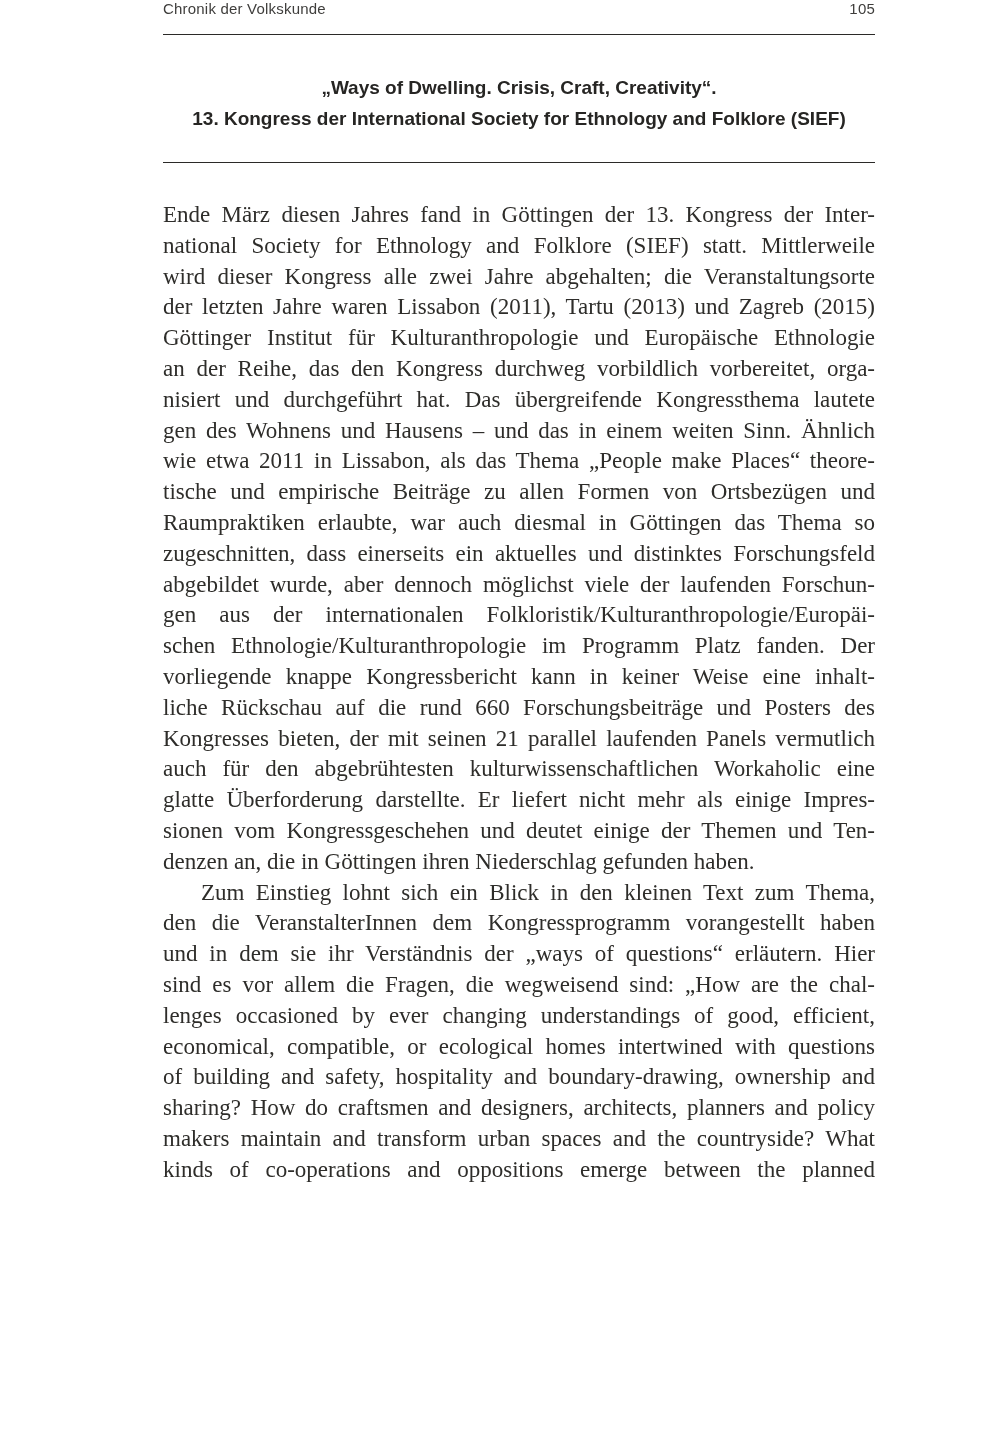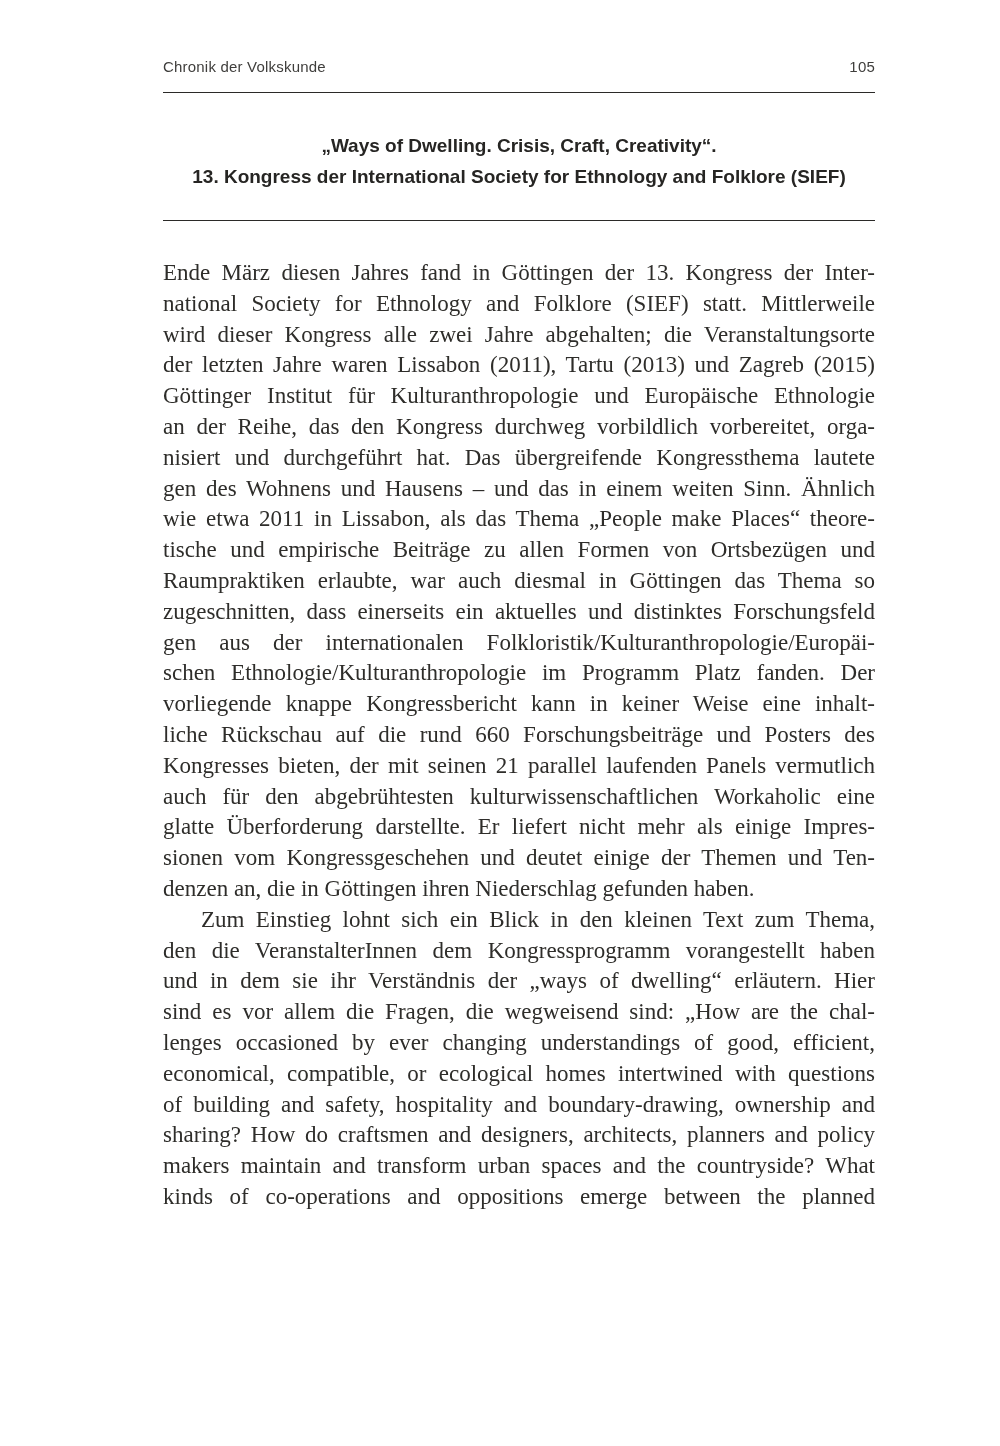--- a/index.html
+++ b/index.html
@@ -19,21 +19,20 @@
   .content {
     position: absolute;
     left: 163px;
     width: 712px;
     top: 0;
   }
   .running-header {
     display: flex;
     justify-content: space-between;
     align-items: baseline;
-    margin-top: 58px;
     font-size: 15px;
     color: #3f3e3c;
     letter-spacing: 0.2px;
   }
   .rule {
     border: none;
     border-top: 1.6px solid #2b2a28;
     margin: 0;
   }
   .rule-1 { margin-top: 17px; }
@@ -94,34 +93,35 @@
           <div class="line">wird dieser Kongress alle zwei Jahre abgehalten; die Veranstaltungsorte</div>
           <div class="line">der letzten Jahre waren Lissabon (2011), Tartu (2013) und Zagreb (2015)</div>
           <div class="line">Göttinger Institut für Kulturanthropologie und Europäische Ethnologie</div>
           <div class="line">an der Reihe, das den Kongress durchweg vorbildlich vorbereitet, orga-</div>
           <div class="line">nisiert und durchgeführt hat. Das übergreifende Kongressthema lautete</div>
           <div class="line">gen des Wohnens und Hausens – und das in einem weiten Sinn. Ähnlich</div>
           <div class="line">wie etwa 2011 in Lissabon, als das Thema „People make Places“ theore-</div>
           <div class="line">tische und empirische Beiträge zu allen Formen von Ortsbezügen und</div>
           <div class="line">Raumpraktiken erlaubte, war auch diesmal in Göttingen das Thema so</div>
           <div class="line">zugeschnitten, dass einerseits ein aktuelles und distinktes Forschungsfeld</div>
+          <div class="line">abgebildet wurde, aber dennoch möglichst viele der laufenden Forschun-</div>
           <div class="line">gen aus der internationalen Folkloristik/Kulturanthropologie/Europäi-</div>
           <div class="line">schen Ethnologie/Kulturanthropologie im Programm Platz fanden. Der</div>
           <div class="line">vorliegende knappe Kongressbericht kann in keiner Weise eine inhalt-</div>
           <div class="line">liche Rückschau auf die rund 660 Forschungsbeiträge und Posters des</div>
           <div class="line">Kongresses bieten, der mit seinen 21 parallel laufenden Panels vermutlich</div>
           <div class="line">auch für den abgebrühtesten kulturwissenschaftlichen Workaholic eine</div>
           <div class="line">glatte Überforderung darstellte. Er liefert nicht mehr als einige Impres-</div>
           <div class="line">sionen vom Kongressgeschehen und deutet einige der Themen und Ten-</div>
           <div class="line line-unjustified">denzen an, die in Göttingen ihren Niederschlag gefunden haben.</div>
         </div>
         <div class="paragraph">
           <div class="line line-indent">Zum Einstieg lohnt sich ein Blick in den kleinen Text zum Thema,</div>
           <div class="line">den die VeranstalterInnen dem Kongressprogramm vorangestellt haben</div>
-          <div class="line">und in dem sie ihr Verständnis der „ways of dwelling“ erläutern. Hier</div>
+          <div class="line">und in dem sie ihr Verständnis der „ways of questions“ erläutern. Hier</div>
           <div class="line">sind es vor allem die Fragen, die wegweisend sind: „How are the chal-</div>
           <div class="line">lenges occasioned by ever changing understandings of good, efficient,</div>
           <div class="line">economical, compatible, or ecological homes intertwined with questions</div>
           <div class="line">of building and safety, hospitality and boundary-drawing, ownership and</div>
           <div class="line">sharing? How do craftsmen and designers, architects, planners and policy</div>
           <div class="line">makers maintain and transform urban spaces and the countryside? What</div>
           <div class="line">kinds of co-operations and oppositions emerge between the planned</div>
         </div>
       </div>
 

